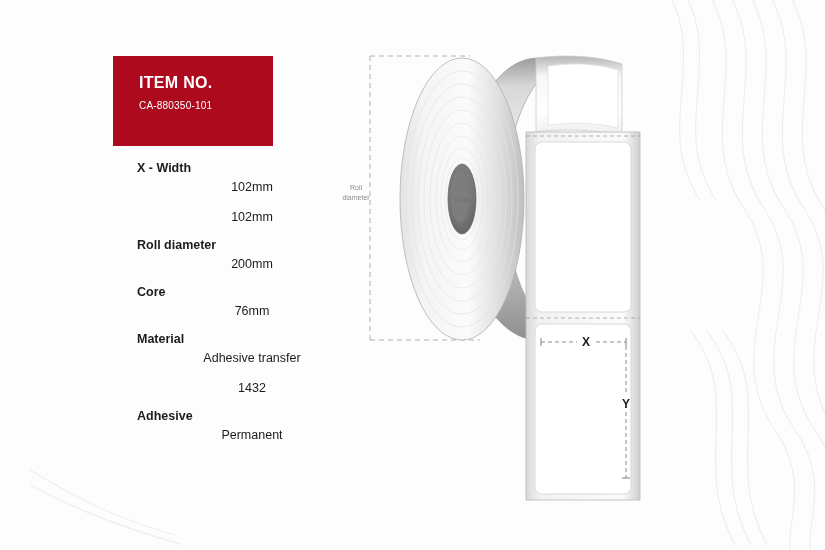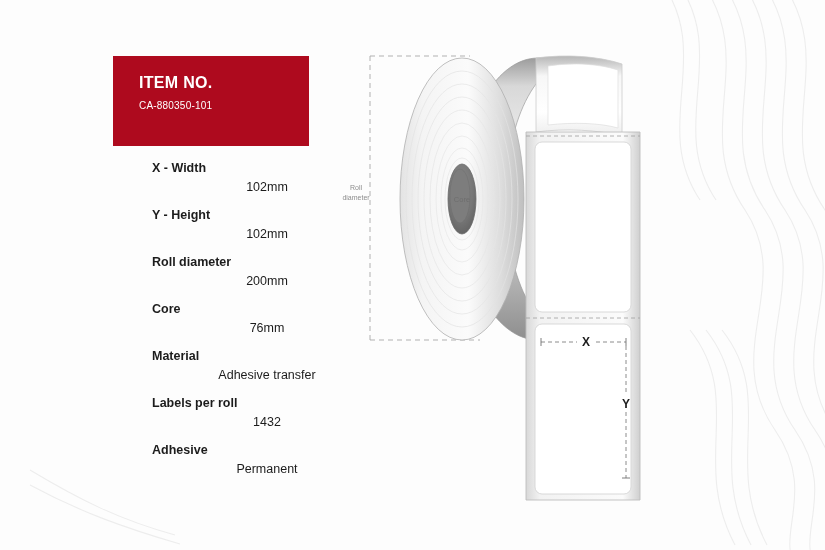--- a/index.html
+++ b/index.html
@@ -26,25 +26,26 @@
     inset: 0;
     z-index: 0;
     pointer-events: none;
   }
 
   
   .item-badge {
     position: absolute;
     left: 113px;
     top: 56px;
-    width: 196px;
+    width: 144px;
     height: 90px;
     background: #b00020;
     background: #ae0a1e;
     z-index: 3;
+    padding-left: 16px;
   }
   .item-badge .badge-title {
     position: absolute;
     left: 26px;
     top: 18px;
     color: #ffffff;
     font-size: 16px;
     font-weight: bold;
     letter-spacing: 0.3px;
   }
@@ -53,21 +54,21 @@
     left: 26px;
     top: 44px;
     color: #ffffff;
     font-size: 10px;
     font-weight: normal;
     letter-spacing: 0.2px;
   }
 
   .spec-list {
     position: absolute;
-    left: 152px;
+    left: 137px;
     top: 160px;
     width: 230px;
     z-index: 3;
   }
   .spec-item {
     margin-bottom: 11px;
   }
   .spec-label {
     font-size: 12.5px;
     font-weight: bold;
@@ -135,37 +136,35 @@
     <div class="badge-title">ITEM NO.</div>
     <div class="badge-code">CA-880350-101</div>
   </div>
 
   <div class="spec-list">
     <div class="spec-item">
       <div class="spec-label">X - Width</div>
       <div class="spec-value">102mm</div>
     </div>
     <div class="spec-item">
-      <div class="spec-label">Y - Height</div>
       <div class="spec-value">102mm</div>
     </div>
     <div class="spec-item">
       <div class="spec-label">Roll diameter</div>
       <div class="spec-value">200mm</div>
     </div>
     <div class="spec-item">
       <div class="spec-label">Core</div>
       <div class="spec-value">76mm</div>
     </div>
     <div class="spec-item">
       <div class="spec-label">Material</div>
       <div class="spec-value">Adhesive transfer</div>
     </div>
     <div class="spec-item">
-      <div class="spec-label">Labels per roll</div>
       <div class="spec-value">1432</div>
     </div>
     <div class="spec-item">
       <div class="spec-label">Adhesive</div>
       <div class="spec-value">Permanent</div>
     </div>
   </div>
 
   <svg class="illustration" width="460" height="500" viewBox="0 0 460 500">
     <defs>

